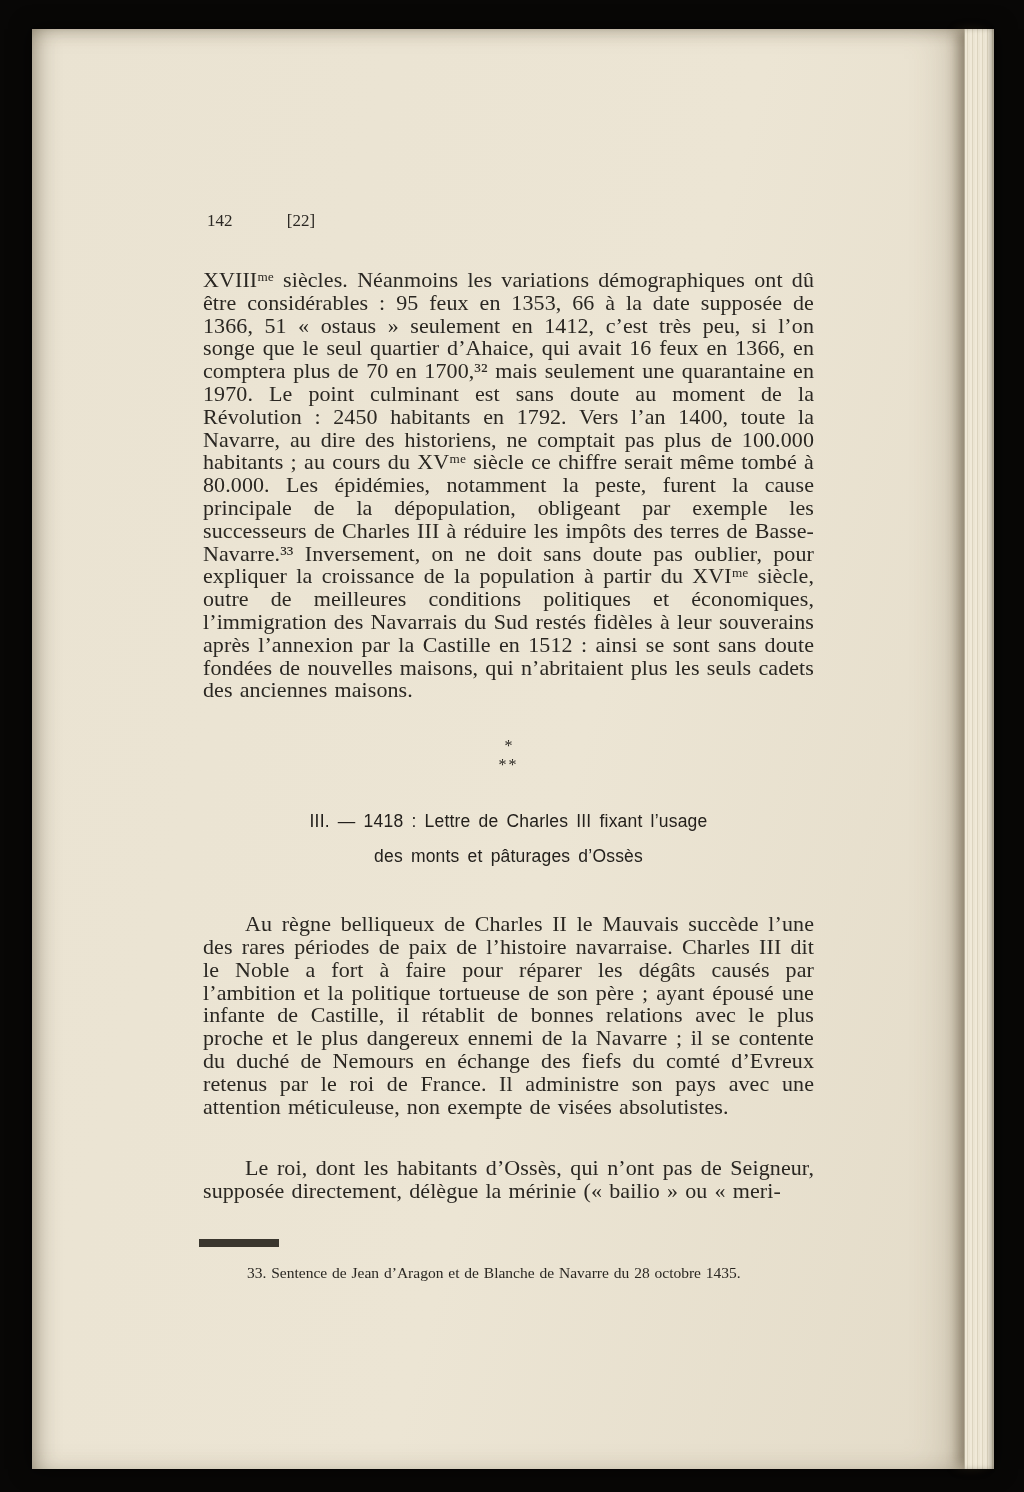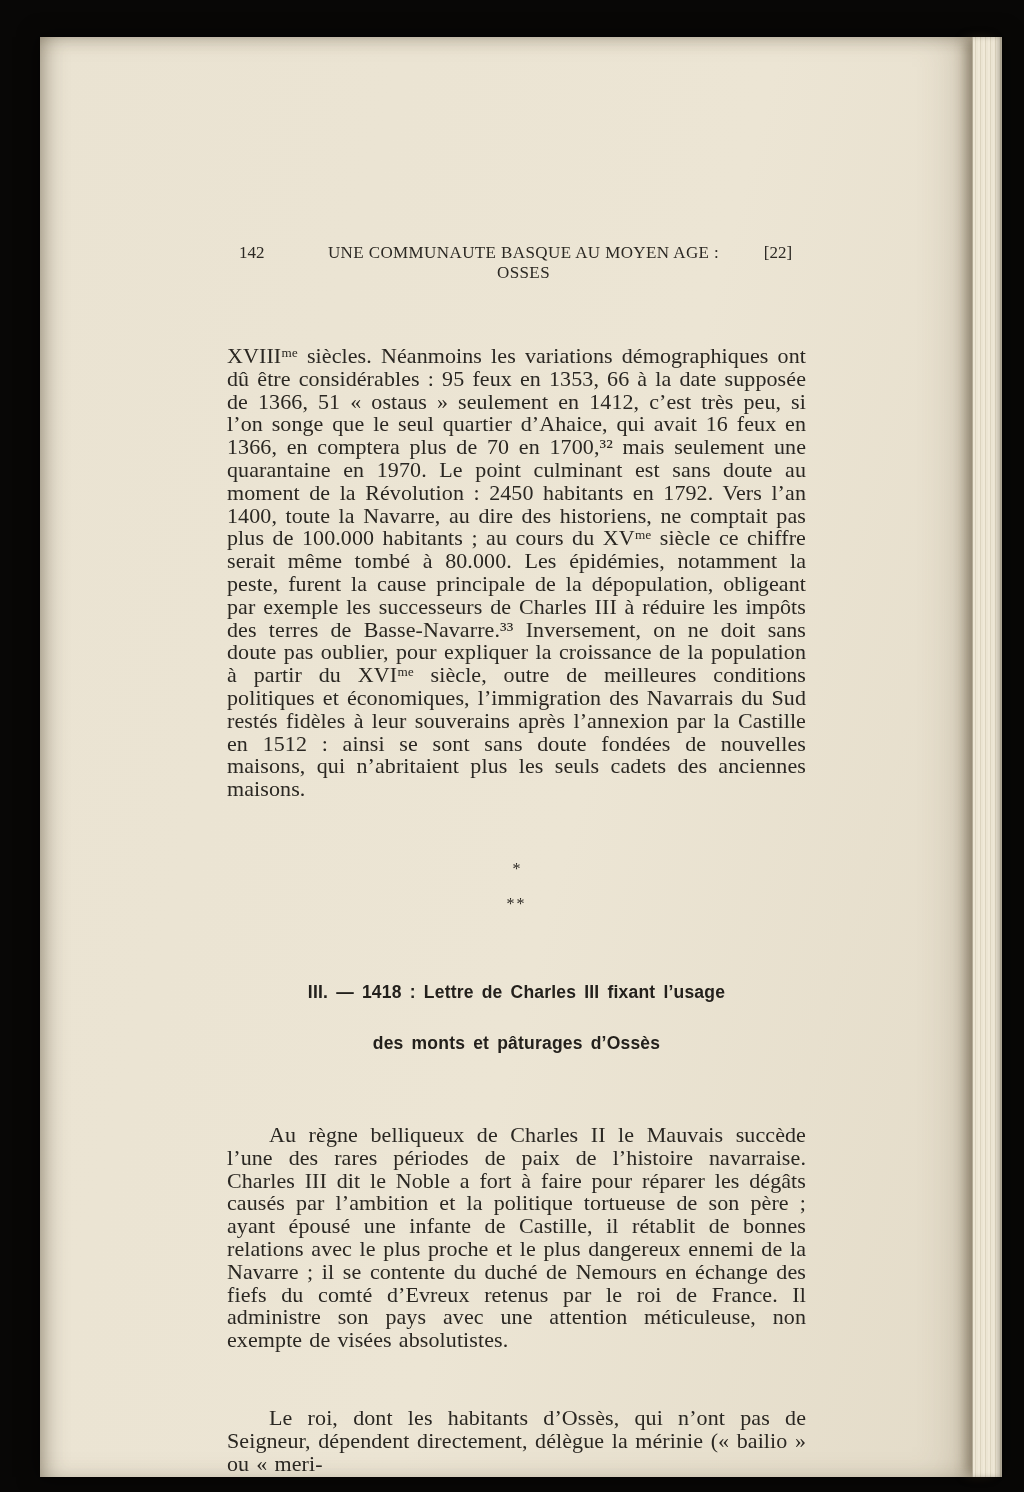--- a/index.html
+++ b/index.html
@@ -1,15 +1,15 @@
 <!DOCTYPE html>
 <html><head>
 <meta charset="utf-8">
 <style>
-  * { margin:0; padding:12px; box-sizing:border-box; }
+  * { margin:0; padding:4px; box-sizing:border-box; }
   html, body { background:#080706; }
   body {
     width:1024px; height:1492px;
     position:relative; overflow:hidden;
     font-family:"Liberation Serif","DejaVu Serif",serif;
   }
   .page {
     position:absolute; left:28px; top:25px;
     width:962px; height:1440px;
     background:linear-gradient(105deg,#eae3d2 0%,#ece5d4 55%,#e3dbc8 100%);
@@ -41,21 +41,21 @@
     text-align:justify; word-spacing:1.5px; letter-spacing:.1px;
   }
   p.indent { text-indent:42px;margin-top:31px; }
   .asterism {
     display:flex; flex-direction:column; align-items:center;
     margin:26px 0 22px; font-size:16px; line-height:11px; color:#2a2722;
   }
   .asterism .ast-bottom { letter-spacing:2px; }
   .heading {
     font-family:"Liberation Sans","DejaVu Sans",sans-serif;
-    font-weight:bold; font-size:17.5px; line-height:27px;
+    font-weight:normal; font-size:17.5px; line-height:27px;
     text-align:center; margin:0 0 16px; color:#23201c;
     word-spacing:3px; letter-spacing:.2px;
   }
   .fnrule {
     width:80px; height:2px; background:#3a362e;
     margin:32px 0 12px;
   }
   .footnote {
     font-size:15.5px; line-height:20.6px;
     text-align:justify; text-indent:44px;
@@ -65,37 +65,36 @@
 </head>
 <body>
 
 <div class="page">
   <div class="page-edge"></div>
 
   <div class="textblock">
 
     <div class="pageheader">
       <span class="pagenum">142</span>
-      <span class="runtitle">UNE COMMUNAUTE BASQUE AU MOYEN AGE : OSSES</span>
       <span class="folio">[22]</span>
     </div>
 
     <p class="body">XVIIIᵐᵉ siècles. Néanmoins les variations démographiques ont dû être considérables : 95 feux en 1353, 66 à la date supposée de 1366, 51 « ostaus » seulement en 1412, c’est très peu, si l’on songe que le seul quartier d’Ahaice, qui avait 16 feux en 1366, en comptera plus de 70 en 1700,³² mais seulement une quarantaine en 1970. Le point culminant est sans doute au moment de la Révolution : 2450 habitants en 1792. Vers l’an 1400, toute la Navarre, au dire des historiens, ne comptait pas plus de 100.000 habitants ; au cours du XVᵐᵉ siècle ce chiffre serait même tombé à 80.000. Les épidémies, notamment la peste, furent la cause principale de la dépopulation, obligeant par exemple les successeurs de Charles III à réduire les impôts des terres de Basse-Navarre.³³ Inversement, on ne doit sans doute pas oublier, pour expliquer la croissance de la population à partir du XVIᵐᵉ siècle, outre de meilleures conditions politiques et économiques, l’immigration des Navarrais du Sud restés fidèles à leur souverains après l’annexion par la Castille en 1512 : ainsi se sont sans doute fondées de nouvelles maisons, qui n’abritaient plus les seuls cadets des anciennes maisons.</p>
 
     <div class="asterism">
       <span class="ast-top">*</span>
       <span class="ast-bottom">**</span>
     </div>
 
     <div class="heading">
       <div>III. — 1418 : Lettre de Charles III fixant l’usage</div>
       <div>des monts et pâturages d’Ossès</div>
     </div>
 
     <p class="body indent">Au règne belliqueux de Charles II le Mauvais succède l’une des rares périodes de paix de l’histoire navarraise. Charles III dit le Noble a fort à faire pour réparer les dégâts causés par l’ambition et la politique tortueuse de son père ; ayant épousé une infante de Castille, il rétablit de bonnes relations avec le plus proche et le plus dangereux ennemi de la Navarre ; il se contente du duché de Nemours en échange des fiefs du comté d’Evreux retenus par le roi de France. Il administre son pays avec une attention méticuleuse, non exempte de visées absolutistes.</p>
-    <p class="body indent">Le roi, dont les habitants d’Ossès, qui n’ont pas de Seigneur, dépendent directement, délègue la mérinie (« bailio » ou « meri-</p>
+    <p class="body indent">Le roi, dont les habitants d’Ossès, qui n’ont pas de Seigneur, supposée directement, délègue la mérinie (« bailio » ou « meri-</p>
 
     <div class="fnrule"></div>
 
     <p class="footnote">33. Sentence de Jean d’Aragon et de Blanche de Navarre du 28 octobre 1435.</p>
 
   </div>
 </div>
 
 </body></html>

